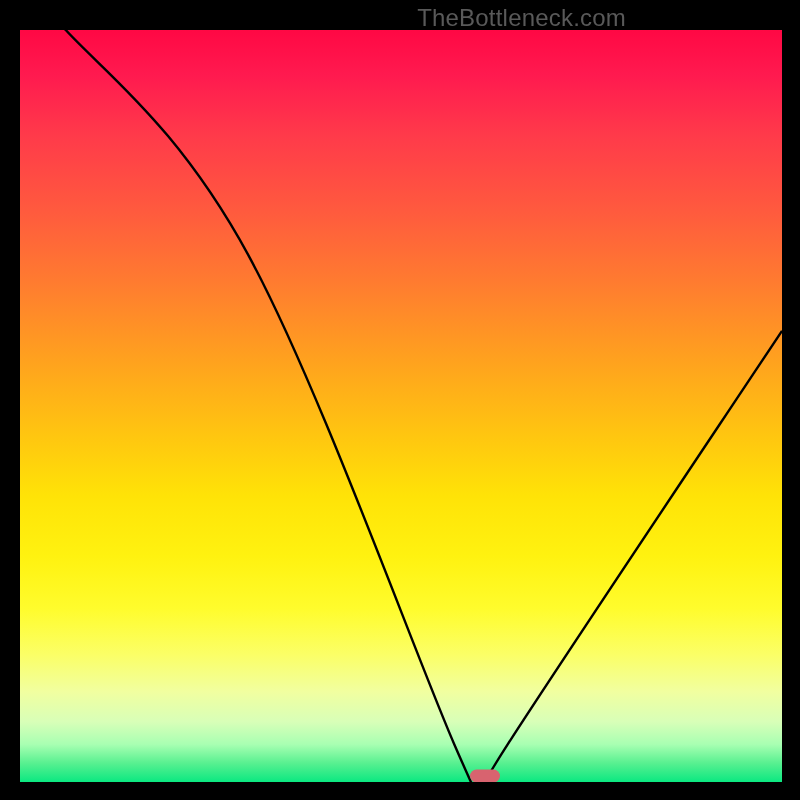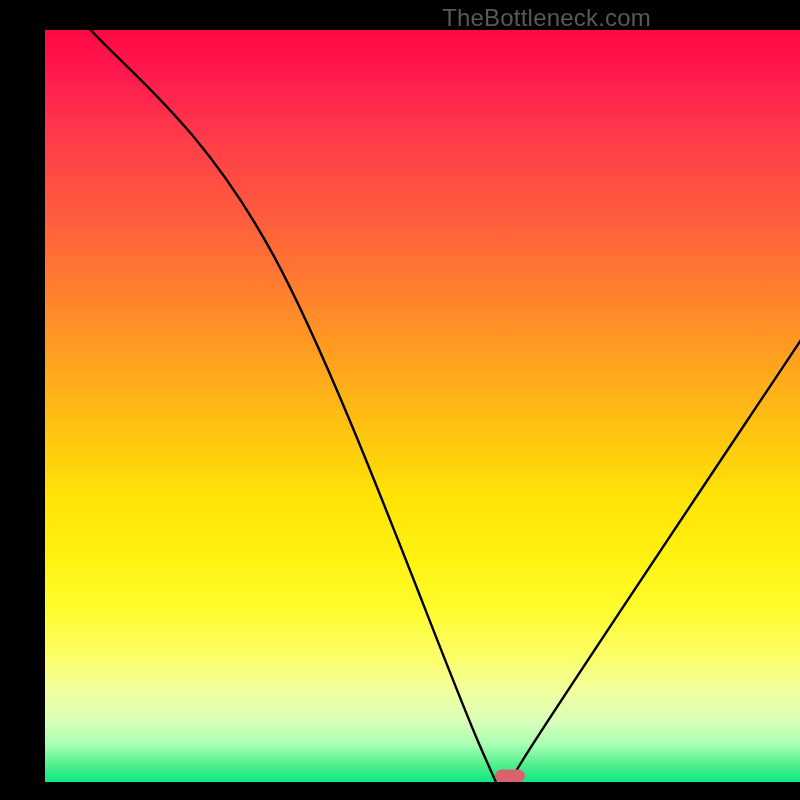--- a/index.html
+++ b/index.html
@@ -11,21 +11,20 @@
     overflow: hidden;
     font-family: Arial, Helvetica, sans-serif;
   }
   .frame {
     position: absolute;
     top: 0;
     left: 0;
     width: 636px;
     height: 800px;
     background: #000;
-    margin-left: 25px;
   }
   .watermark {
     position: absolute;
     top: 4px;
     right: 10px;
     color: #595959;
     font-size: 24px;
     font-weight: 500;
     letter-spacing: 0.2px;
     z-index: 5;

